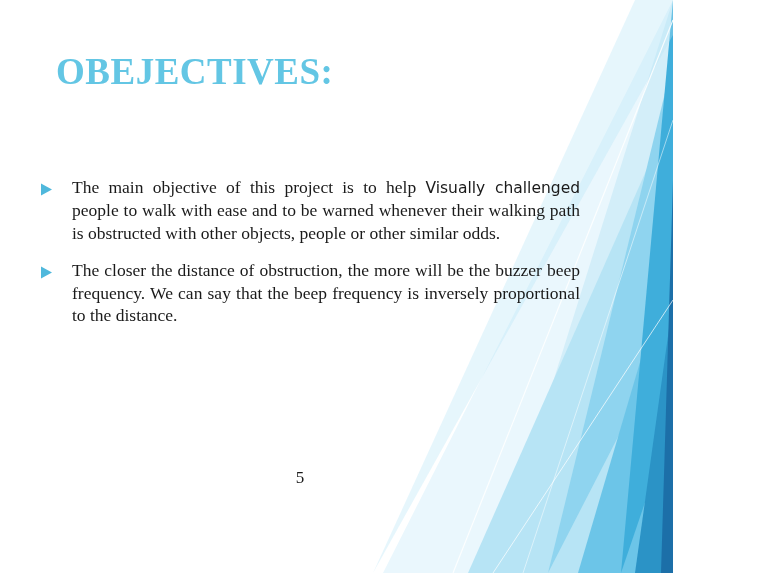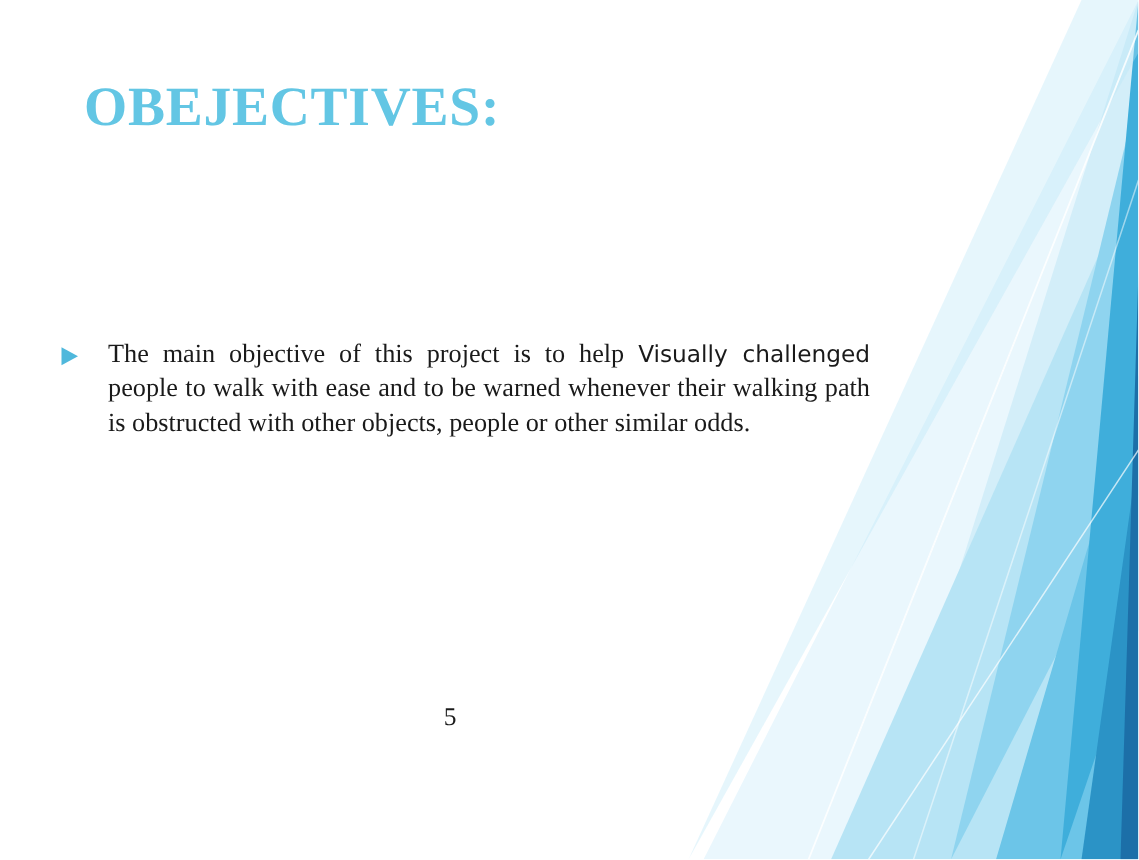--- a/index.html
+++ b/index.html
@@ -2,21 +2,21 @@
 <html><head>
 <meta charset="utf-8">
 <style>
   html, body {
     margin: 0;
     padding: 0;
     background: #ffffff;
   }
   #slide {
     position: relative;
-    width: 759px;
+    width: 673px;
     height: 573px;
     background: #ffffff;
     overflow: hidden;
     font-family: "Liberation Serif", serif;
   }
   
   #decor {
     position: absolute;
     top: 0;
     right: 0;
@@ -35,21 +35,20 @@
     letter-spacing: 0.5px;
     color: #63C6E4;
     white-space: nowrap;
   }
   
   #body {
     position: absolute;
     left: 40px;
     top: 176px;
     width: 540px;
-    margin-top: 48px;
   }
   .bullet-row {
     display: flex;
     align-items: flex-start;
     margin-bottom: 15px;
   }
   .bullet-marker {
     flex: 0 0 auto;
     width: 32px;
     padding-top: 7px;
@@ -104,17 +103,25 @@
 
   <div id="body">
       <div class="bullet-row">
         <div class="bullet-marker">
           <svg width="13" height="13" viewBox="0 0 13 13">
             <polygon points="1,0.5 12,6.5 1,12.5" fill="#4FB8DC"></polygon>
           </svg>
         </div>
         <div class="bullet-text"><span>The main objective of this project is to help </span><span class="alt">Visually challenged</span><span> people to walk with ease and to be warned whenever their walking path is obstructed with other objects, people or other similar odds.</span></div>
       </div>
+      <div class="bullet-row">
+        <div class="bullet-marker">
+          <svg width="13" height="13" viewBox="0 0 13 13">
+            <polygon points="1,0.5 12,6.5 1,12.5" fill="#4FB8DC"></polygon>
+          </svg>
+        </div>
+        <div class="bullet-text"><span>The closer the distance of obstruction, the more will be the buzzer beep frequency. We can say that the beep frequency is inversely proportional to the distance.</span></div>
+      </div>
     </div>
 
   <div id="page-number">5</div>
 
 </div>
 
 </body></html>

